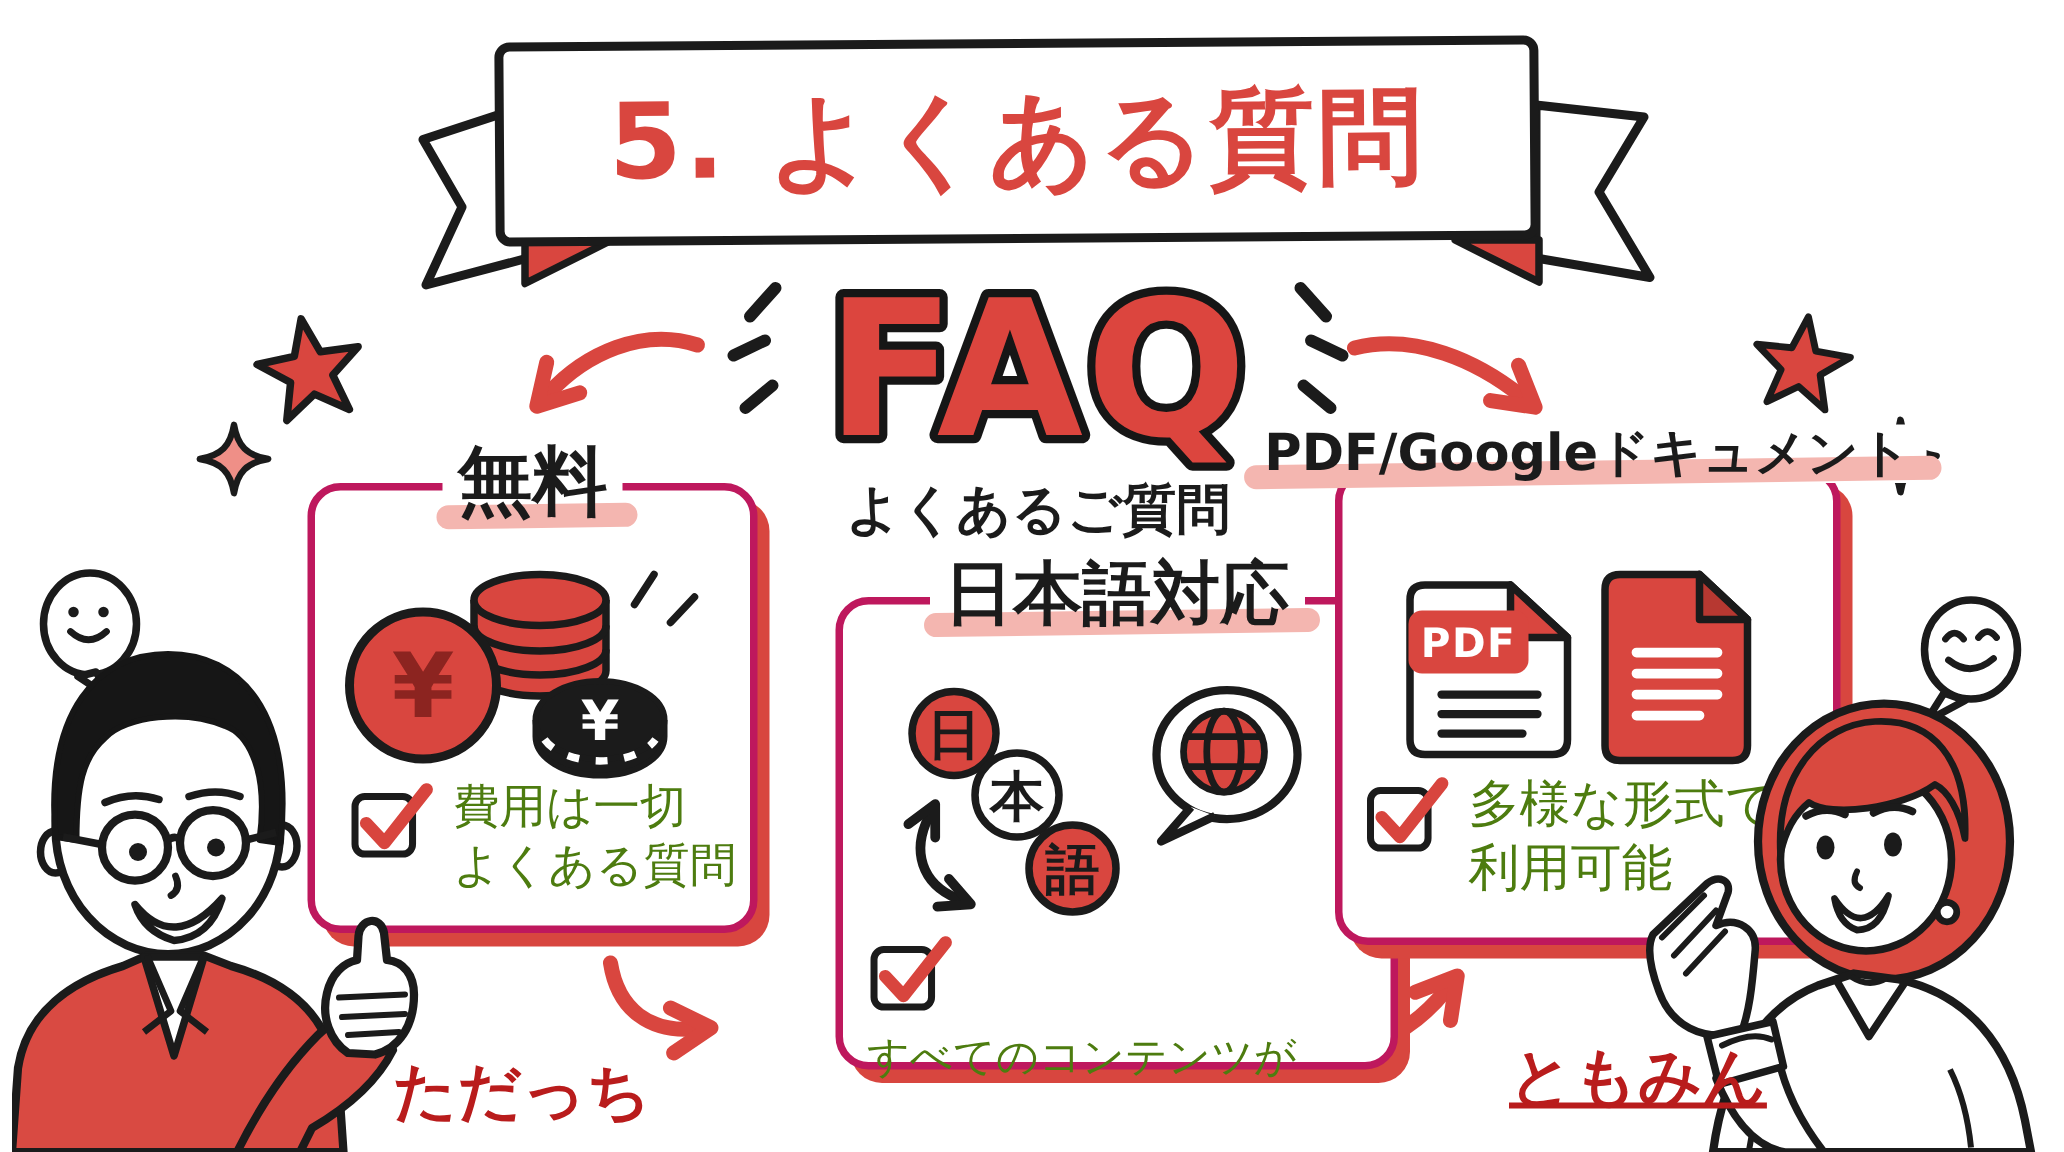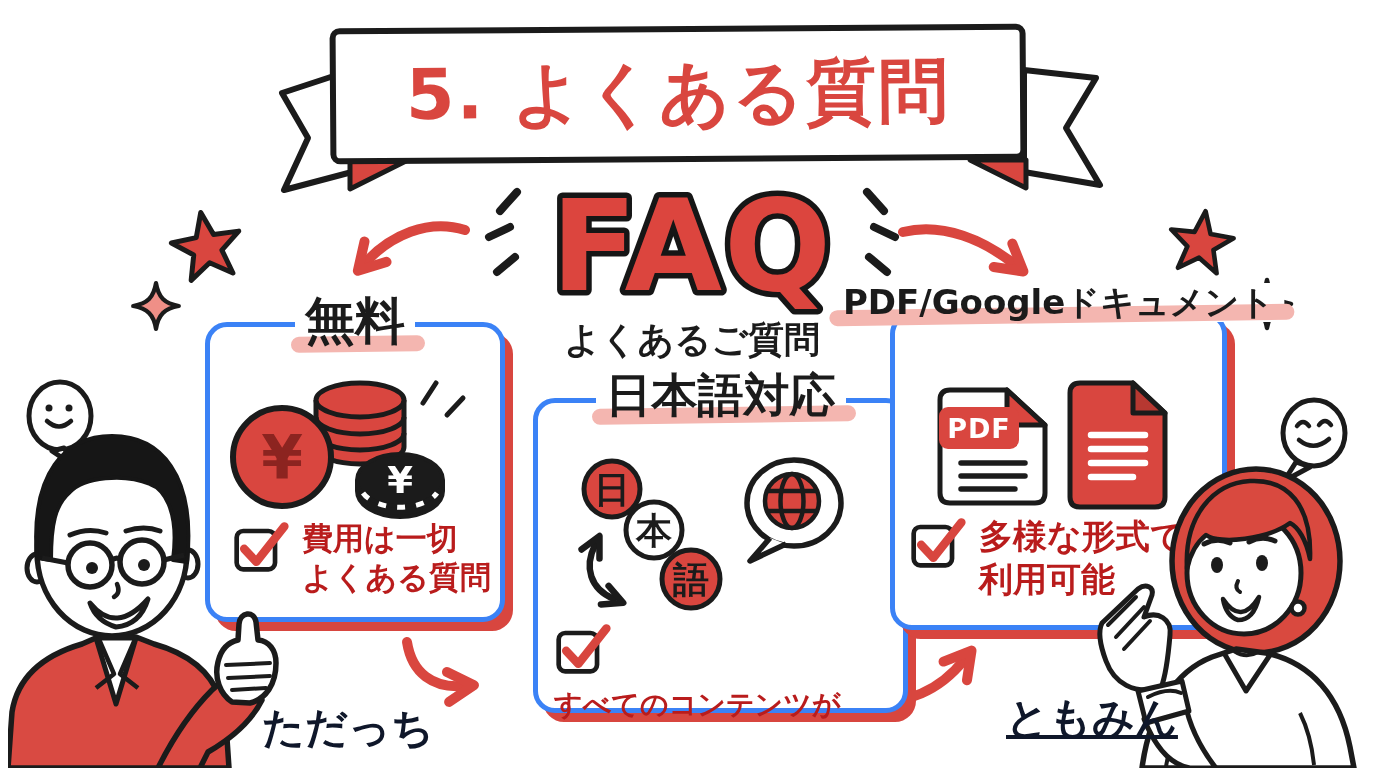--- a/index.html
+++ b/index.html
@@ -13,38 +13,38 @@
   #banner-band{
     left:330px;top:26px;width:696px;height:136px;background:#fff;
     border:6px solid #1b1b1b;border-radius:10px;transform:rotate(-0.4deg);
     display:flex;align-items:center;justify-content:center;z-index:5;box-sizing:border-box;
   }
   #banner-band .t{font-size:70px;font-weight:bold;color:#d9463f;letter-spacing:2px;white-space:nowrap;}
   
   #faq-sub{left:492px;top:300px;width:400px;text-align:center;font-size:36px;font-weight:bold;z-index:4;margin-top:16px;}
   
   .card{
-    position:absolute;background:#fff;border:5px solid #3b82f6;border-radius:22px;
+    position:absolute;background:#fff;border:5px solid #be185d;border-radius:22px;
     box-shadow:9px 10px 0 -1px #d8463f;z-index:2;box-sizing:border-box;
   }
   .card-title{
     position:absolute;top:-34px;left:50%;transform:translateX(-50%);
     background:#fff;padding:0 10px;font-weight:bold;line-height:1.15;
     white-space:nowrap;color:#1b1b1b;z-index:3;
   }
   .card-title .hl{
     position:absolute;left:-4px;right:-10px;bottom:-1px;height:16px;
     background:#f4b6b0;border-radius:9px;transform:rotate(-0.8deg);z-index:0;
   }
   .card-title .txt{position:relative;z-index:1;}
   .check{position:absolute;display:flex;gap:12px;align-items:flex-start;}
   .check svg{flex:0 0 auto;}
-  .check-text{font-weight:bold;color:#b91c1c;line-height:1.25;}
-  
-  .name{position:absolute;font-size:42px;font-weight:bold;color:#0f172a;z-index:4;white-space:nowrap;}
+  .check-text{font-weight:normal;color:#4d7c0f;line-height:1.25;}
+  
+  .name{position:absolute;font-size:42px;font-weight:bold;color:#b91c1c;z-index:4;white-space:nowrap;}
   .char{z-index:3;}
 </style>
 </head>
 <body>
 
 <div id="stage">
 
   <svg class="abs" style="left:0;top:0;z-index:1" width="1376" height="768" viewBox="0 0 1376 768">
     <defs>
       <marker id="headRed" markerUnits="userSpaceOnUse" markerWidth="44" markerHeight="44" viewBox="0 0 44 44" refX="22" refY="22" orient="auto">
@@ -131,21 +131,21 @@
         <rect x="5" y="12" width="41" height="41" rx="7" fill="#fff" stroke="#1b1b1b" stroke-width="5"></rect>
         <path d="M 13 31 L 26 45 L 56 7" fill="none" stroke="#d8453e" stroke-width="9" stroke-linecap="round" stroke-linejoin="round"></path>
       </svg>
       <div class="check-text" style="font-size:31px;">
         <div>費用は一切</div>
         <div>よくある質問</div>
       </div>
     </div>
   </div>
 
-  <div class="card" style="left:533px;top:398px;width:375px;height:315px;">
+  <div class="card" style="left:557px;top:398px;width:375px;height:315px;">
     <div class="card-title" style="font-size:46px;">
       <span class="hl"></span>
       <span class="txt">日本語対応</span>
     </div>
     <svg class="abs" style="left:0;top:30px;" width="318" height="188" viewBox="0 0 318 188">
       <path d="M 57 112 C 46 134 52 156 76 166" fill="none" stroke="#1b1b1b" stroke-width="6.5" stroke-linecap="round" marker-start="url(#headInkRev)" marker-end="url(#headInk)"></path>
       <g>
         <circle cx="74" cy="56" r="28" fill="#d9463f" stroke="#1b1b1b" stroke-width="5"></circle>
         <text x="74" y="69" text-anchor="middle" font-size="36" font-weight="bold" fill="#1b1b1b">日</text>
       </g>

